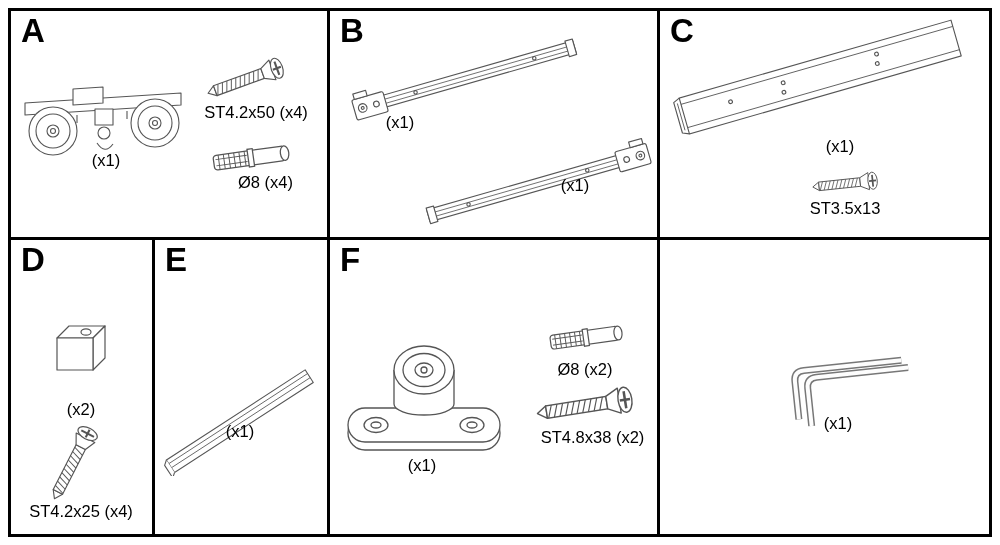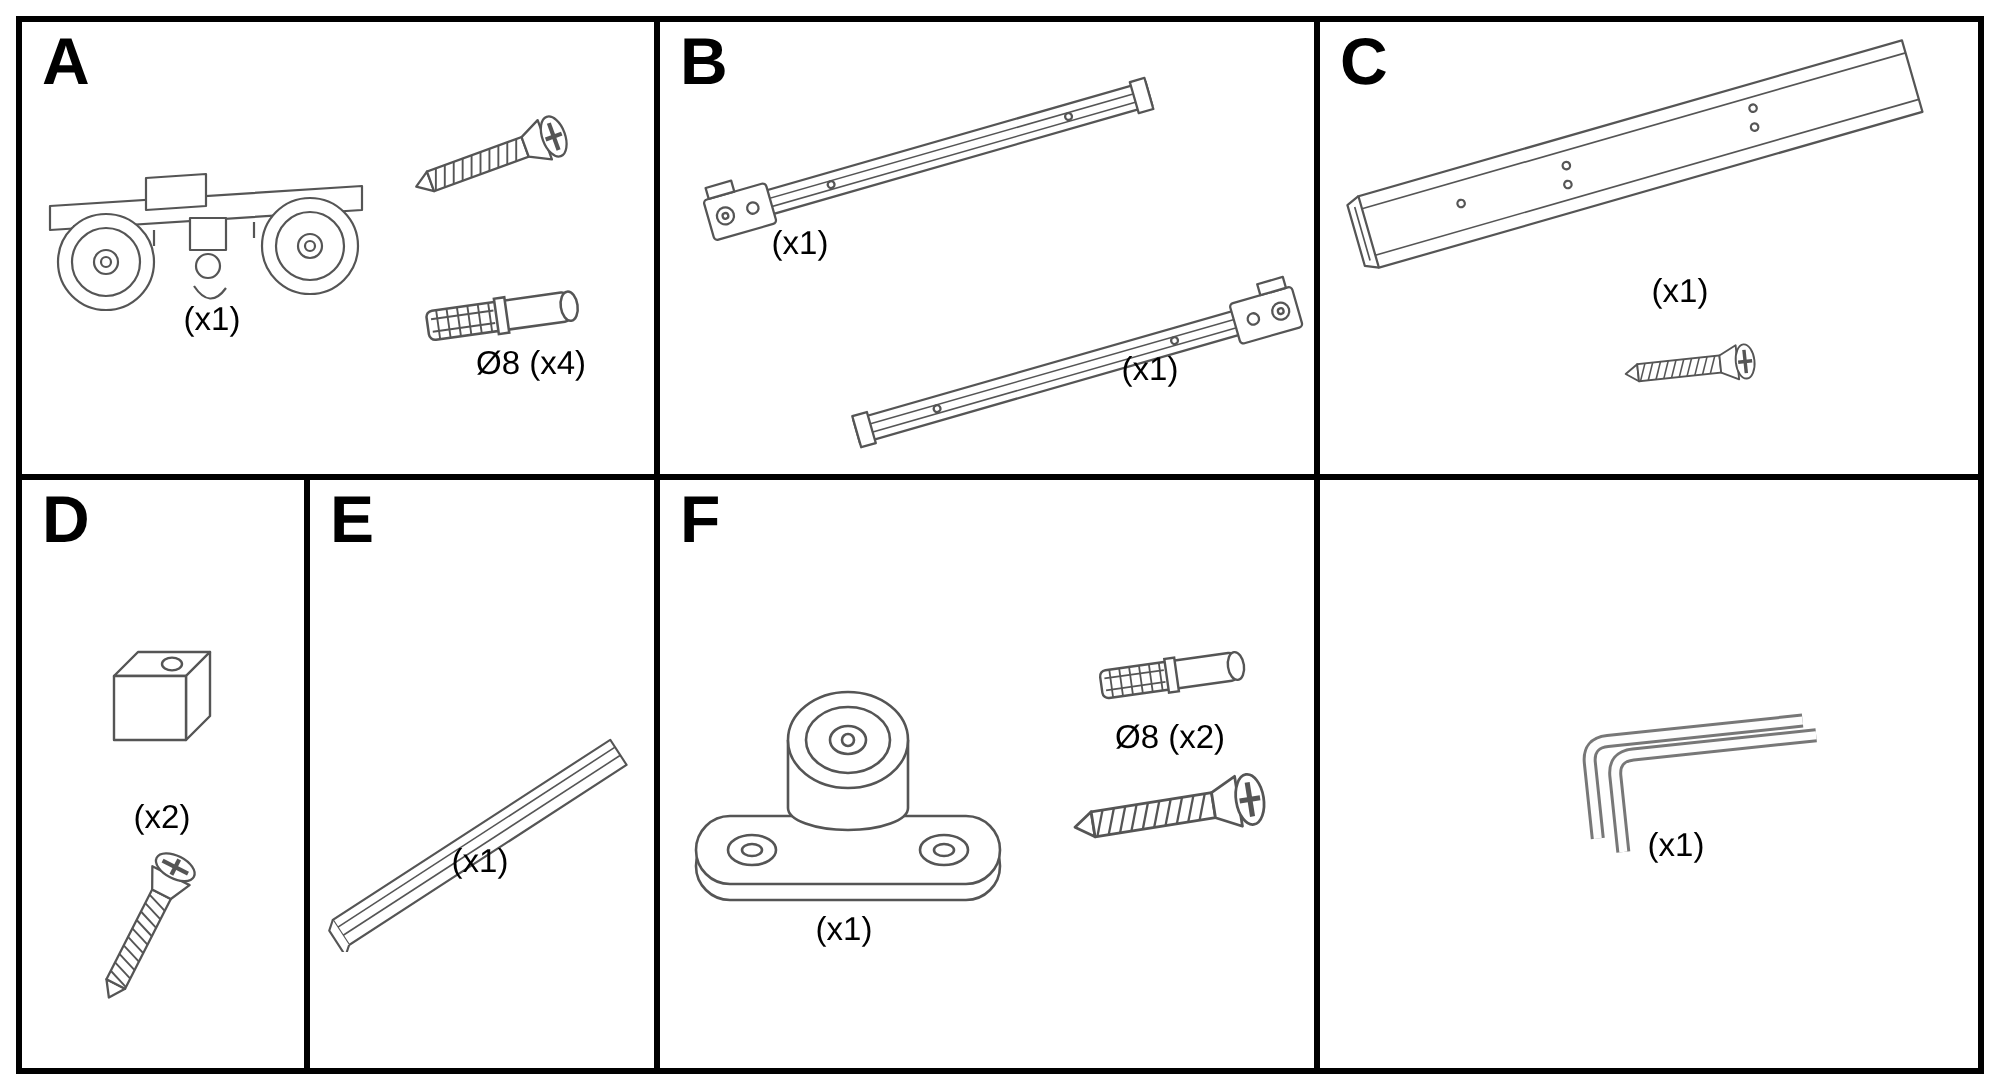--- a/index.html
+++ b/index.html
@@ -114,20 +114,21 @@
           <line x1="60" y1="52" x2="60" y2="60"></line>
             <line x1="110" y1="48" x2="110" y2="56"></line>
         </g>
       </svg>
       <div class="lbl" style="left:45px;top:140px;width:100px">(x1)</div>
       <svg class="art" style="left:190px;top:44px" width="100" height="50" viewBox="0 0 100 50">
         <g transform="translate(2,27) rotate(-20) scale(0.95)">
             <use href="#sym-screw"></use>
           </g>
       </svg>
+      <div class="lbl" style="left:180px;top:92px;width:130px">ST4.2x50 (x4)</div>
       <svg class="art" style="left:196px;top:126px" width="95" height="38" viewBox="0 0 95 38">
         <g transform="translate(2,14) rotate(-8) scale(1.05)">
             <use href="#sym-plug"></use>
           </g>
       </svg>
       <div class="lbl" style="left:202px;top:162px;width:105px">Ø8 (x4)</div>
     </div>
 
     <div class="cell cell-b">
       <div class="letter">B</div>
@@ -151,20 +152,21 @@
         <g transform="translate(2,74) rotate(-16) scale(0.93)">
             <use href="#sym-crail"></use>
           </g>
       </svg>
       <div class="lbl" style="left:130px;top:126px;width:100px">(x1)</div>
       <svg class="art" style="left:150px;top:156px" width="75" height="30" viewBox="0 0 75 30">
         <g transform="translate(1,10) rotate(-6) scale(0.78)">
             <use href="#sym-screw"></use>
           </g>
       </svg>
+      <div class="lbl" style="left:120px;top:188px;width:130px">ST3.5x13</div>
     </div>
   </div>
 
   <div class="row row-bottom">
 
     <div class="cell cell-d">
       <div class="letter">D</div>
       <svg class="art" style="left:38px;top:80px" width="64" height="60" viewBox="0 0 64 60">
         <g fill="#fff" stroke="#555" stroke-width="1.2" stroke-linejoin="round">
           <polygon points="8,18 20,6 56,6 44,18"></polygon>
@@ -172,20 +174,21 @@
           <rect x="8" y="18" width="36" height="32"></rect>
           <ellipse cx="37" cy="12" rx="5" ry="3.2"></ellipse>
         </g>
       </svg>
       <div class="lbl" style="left:20px;top:160px;width:100px">(x2)</div>
       <svg class="art" style="left:26px;top:172px" width="70" height="95" viewBox="0 0 70 95">
         <g transform="translate(6,82) rotate(-63) scale(0.95)">
             <use href="#sym-screw"></use>
           </g>
       </svg>
+      <div class="lbl" style="left:5px;top:262px;width:130px">ST4.2x25 (x4)</div>
     </div>
 
     <div class="cell cell-e">
       <div class="letter">E</div>
       <svg class="art" style="left:6px;top:108px" width="168" height="128" viewBox="0 0 168 128">
         <g transform="translate(2,110) rotate(-33) scale(0.88)" fill="#fff" stroke="#555" stroke-width="1.2" stroke-linejoin="round">
           <rect x="2" y="4" width="188" height="17"></rect>
           <line x1="2" y1="9" x2="190" y2="9" stroke-width="0.9"></line>
           <line x1="2" y1="14.5" x2="190" y2="14.5" stroke-width="0.9"></line>
           <path d="M2,4 L-3,8 L-3,25 L2,21" fill="#fff"></path>
@@ -216,20 +219,21 @@
         <g transform="translate(2,13) rotate(-8)">
             <use href="#sym-plug"></use>
           </g>
       </svg>
       <div class="lbl" style="left:205px;top:120px;width:100px">Ø8 (x2)</div>
       <svg class="art" style="left:202px;top:144px" width="118" height="44" viewBox="0 0 118 44">
         <g transform="translate(2,15) rotate(-9) scale(1.15)">
             <use href="#sym-screw"></use>
           </g>
       </svg>
+      <div class="lbl" style="left:200px;top:188px;width:125px">ST4.8x38 (x2)</div>
     </div>
 
     <div class="cell cell-g">
       <svg class="art" style="left:118px;top:110px" width="140" height="78" viewBox="0 0 140 78">
         <g transform="rotate(-6 70 39)" fill="none">
           <path d="M18,64 V26 Q18,16 28,16 H126" stroke="#777" stroke-width="7"></path>
           <path d="M18,64 V26 Q18,16 28,16 H126" stroke="#fdfdfd" stroke-width="4"></path>
           <path d="M30,72 V34 Q30,24 40,24 H132" stroke="#777" stroke-width="7"></path>
           <path d="M30,72 V34 Q30,24 40,24 H132" stroke="#fdfdfd" stroke-width="4"></path>
         </g>

